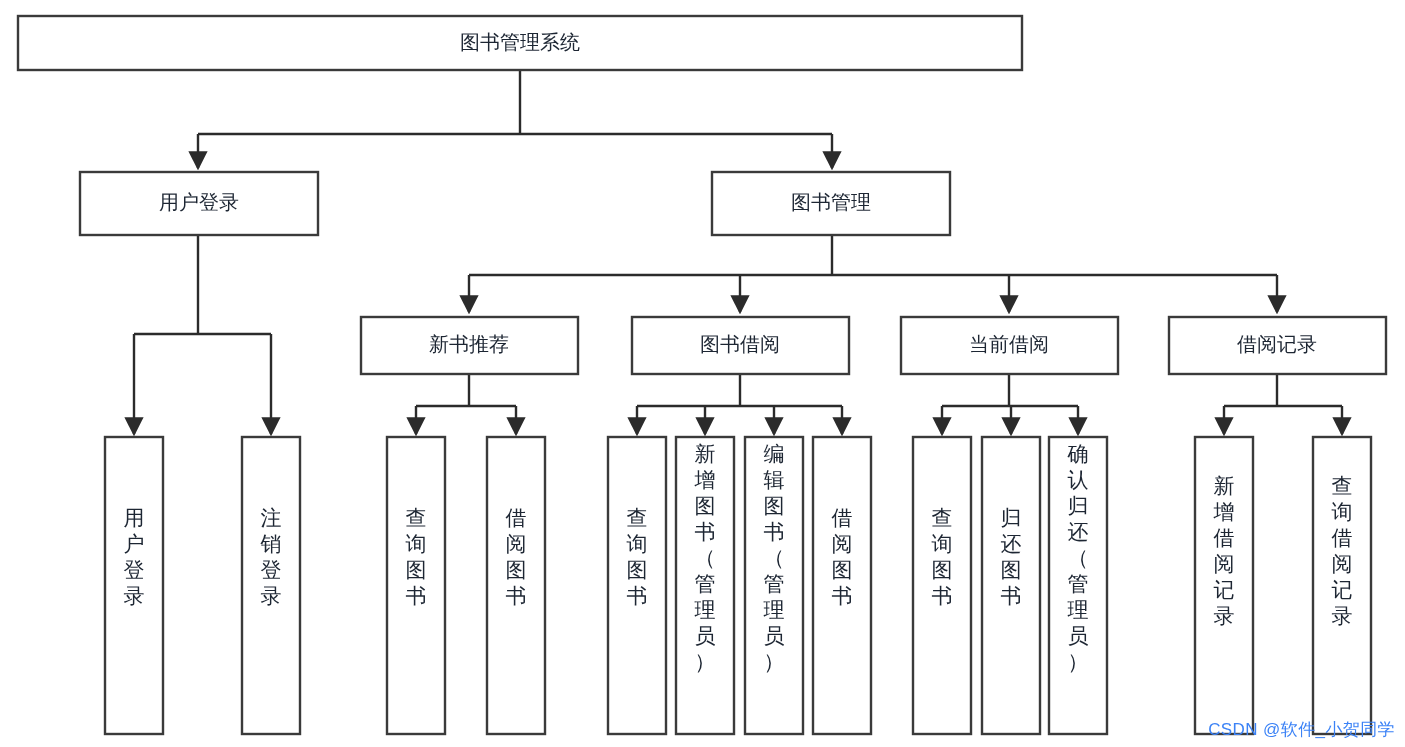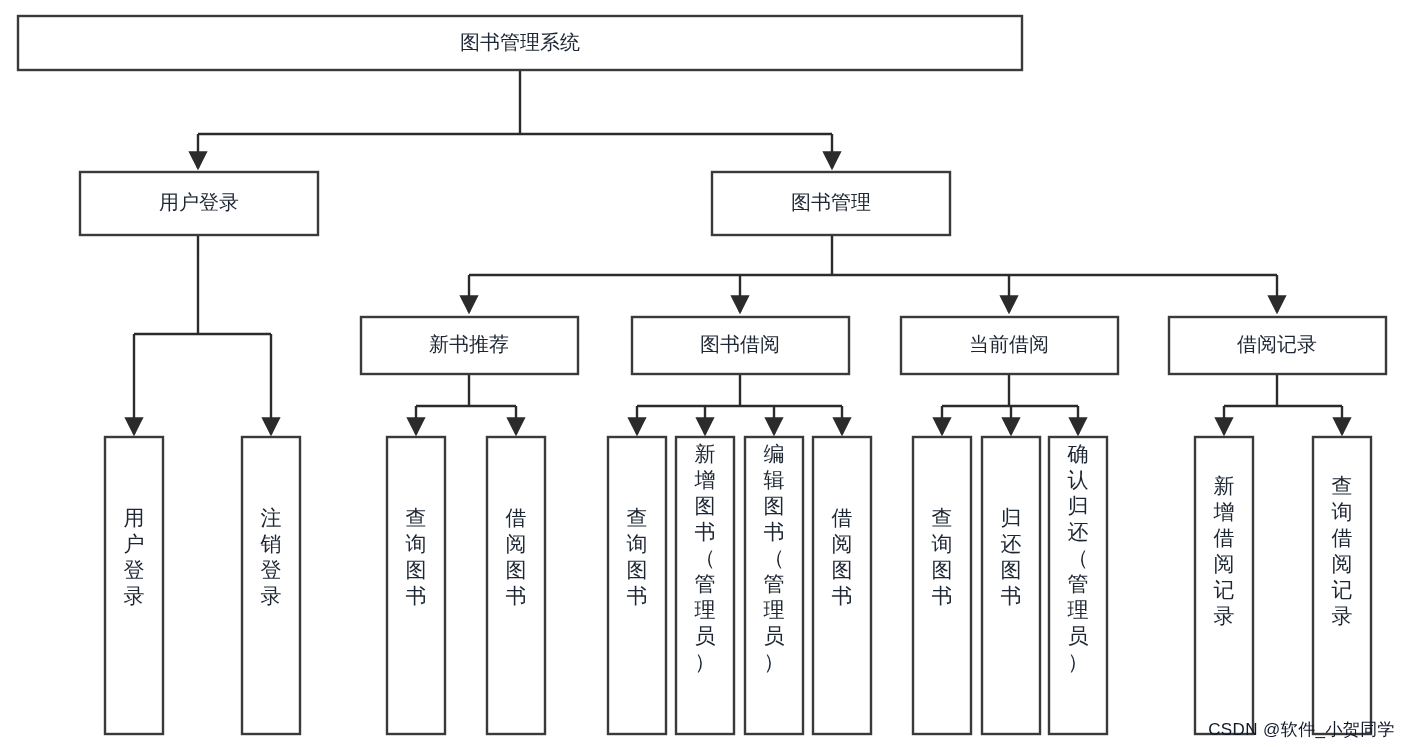--- a/index.html
+++ b/index.html
@@ -52,21 +52,21 @@
   .arrow-head {
     fill: #2b2b2b;
     stroke: none;
   }
   .watermark {
     position: absolute;
     right: 10px;
     bottom: 6px;
     font-family: "Liberation Sans", "DejaVu Sans", sans-serif;
     font-size: 17px;
-    color: #0f172a;
+    color: #3b82f6;
     letter-spacing: 0.4px;
     white-space: nowrap;
     user-select: none;
   }
 </style>
 </head>
 <body>
 
 <div id="stage">
 

